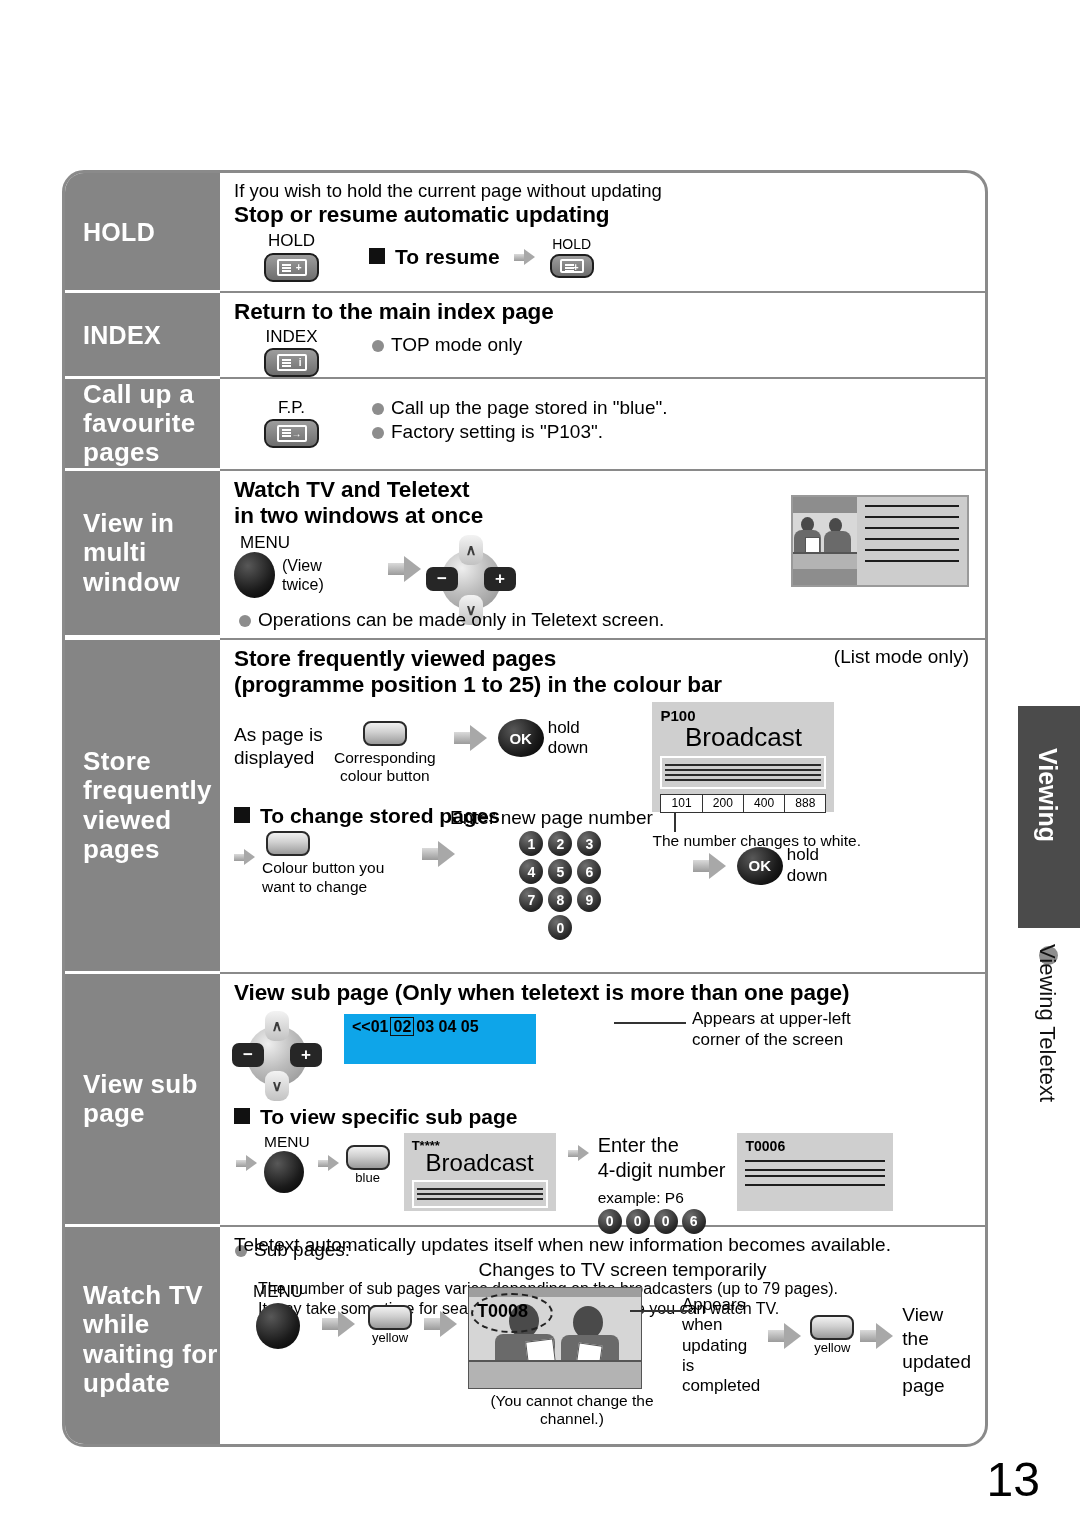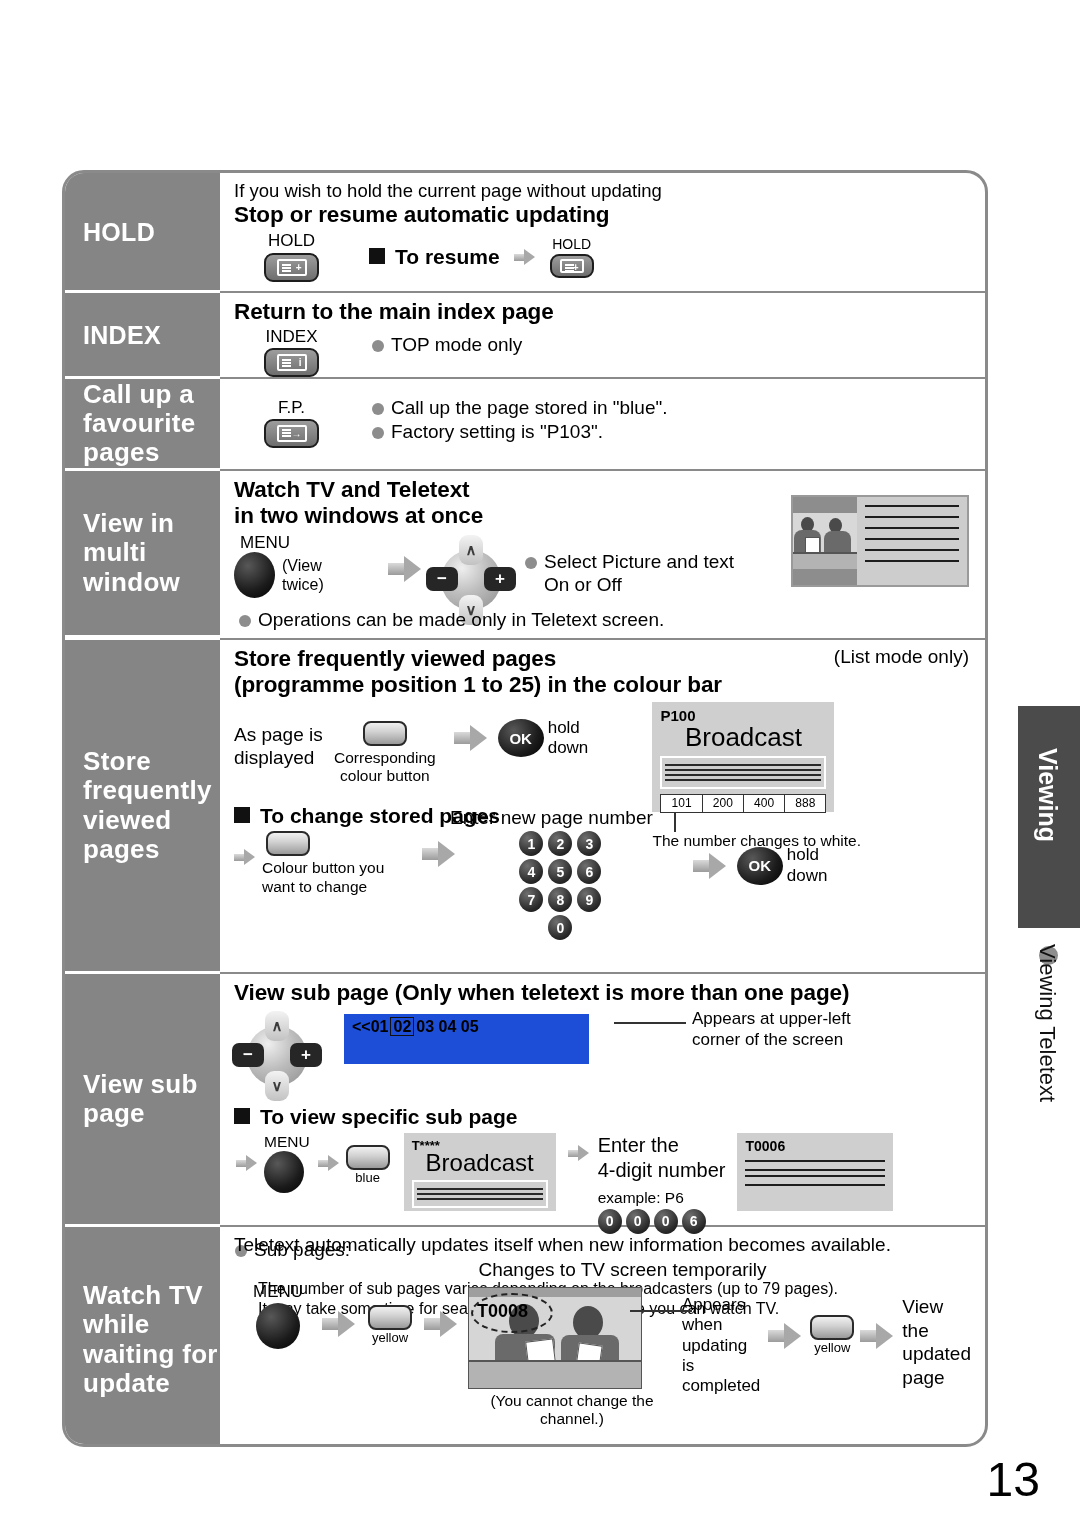--- a/index.html
+++ b/index.html
@@ -296,24 +296,20 @@
           </div>
         </div>
         <div class="arw" style="margin:22px 6px 0 26px;"></div>
         <div class="dpad" style="margin-top:2px;">
           <div class="disc"></div>
           <div class="up">∧</div>
           <div class="dn">∨</div>
           <div class="lf">−</div>
           <div class="rt">+</div>
         </div>
-        <div style="margin:16px 0 0 10px;">
-          <div class="bullet">Select Picture and text</div>
-          <div style="padding-left:20px;font-size:19px;">On or Off</div>
-        </div>
         <div class="mwin" style="position:absolute;right:16px;top:24px;">
           <div class="left">
             <div class="pic studio">
               <div class="head" style="left:8px;top:4px;width:13px;height:15px;"></div>
               <div class="body" style="left:1px;top:17px;width:27px;height:26px;"></div>
               <div class="head" style="left:36px;top:5px;width:13px;height:15px;"></div>
               <div class="body" style="left:31px;top:18px;width:27px;height:25px;"></div>
               <div class="paper" style="left:12px;top:24px;width:13px;height:14px;"></div>
               <div class="desk"></div>
             </div>
@@ -442,21 +438,21 @@
 
       <div class="flexrow" style="margin-top:4px;align-items:flex-start;">
         <div class="dpad" style="margin-top:2px;">
           <div class="disc"></div>
           <div class="up">∧</div>
           <div class="dn">∨</div>
           <div class="lf">−</div>
           <div class="rt">+</div>
         </div>
         <div style="margin-left:24px;margin-top:4px;">
-          <div style="width:245px;height:50px;background:#1d4ed8;padding:4px 0 0 8px;box-sizing:border-box;">
+          <div style="width:192px;height:50px;background:#0ea5e9;padding:4px 0 0 8px;box-sizing:border-box;">
             <span style="font-size:16px;font-weight:bold;">&lt;&lt;01</span><span style="font-size:16px;font-weight:bold;border:1.5px solid #111;padding:0 2px;margin:0 2px;">02</span><span style="font-size:16px;font-weight:bold;">03 04 05</span>
           </div>
         </div>
         <div style="position:absolute;left:394px;top:48px;width:72px;height:1.5px;background:#333;"></div>
         <div style="position:absolute;left:472px;top:34px;font-size:17px;line-height:1.25;">
           <div>Appears at upper-left</div>
           <div>corner of the screen</div>
         </div>
       </div>
 
@@ -559,21 +555,21 @@
           <div>when</div>
           <div>updating is</div>
           <div>completed</div>
         </div>
         <div class="arw" style="margin:40px 8px 0 8px;"></div>
         <div style="text-align:center;margin-top:32px;">
           <div class="cbtn"></div>
           <div class="capt" style="font-size:13px;">yellow</div>
         </div>
         <div class="arw" style="margin:40px 8px 0 6px;"></div>
-        <div style="font-size:19px;line-height:1.25;margin-top:12px;">
+        <div style="font-size:19px;line-height:1.25;margin-top:20px;">
           <div>View the</div>
           <div>updated</div>
           <div>page</div>
         </div>
       </div>
 
     </div>
   </div>
 
 </div>

